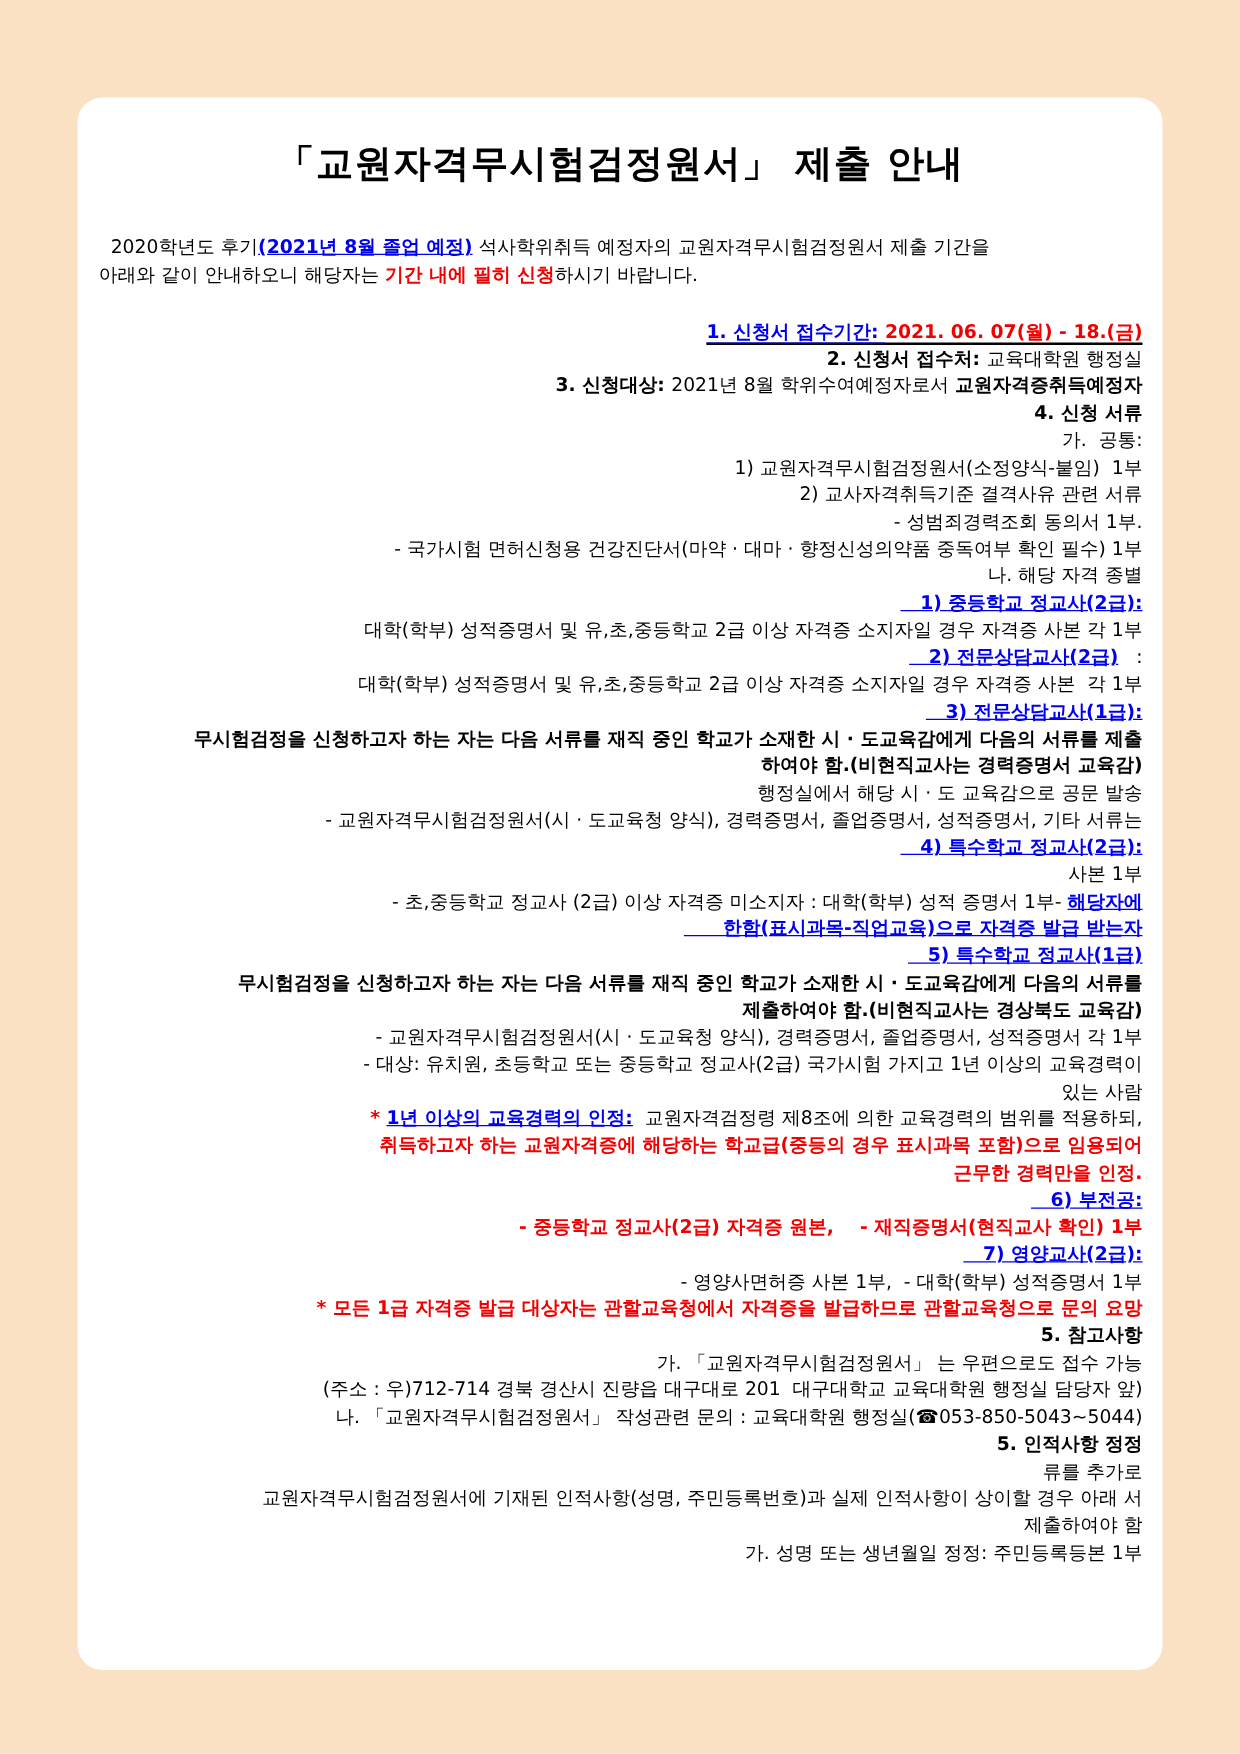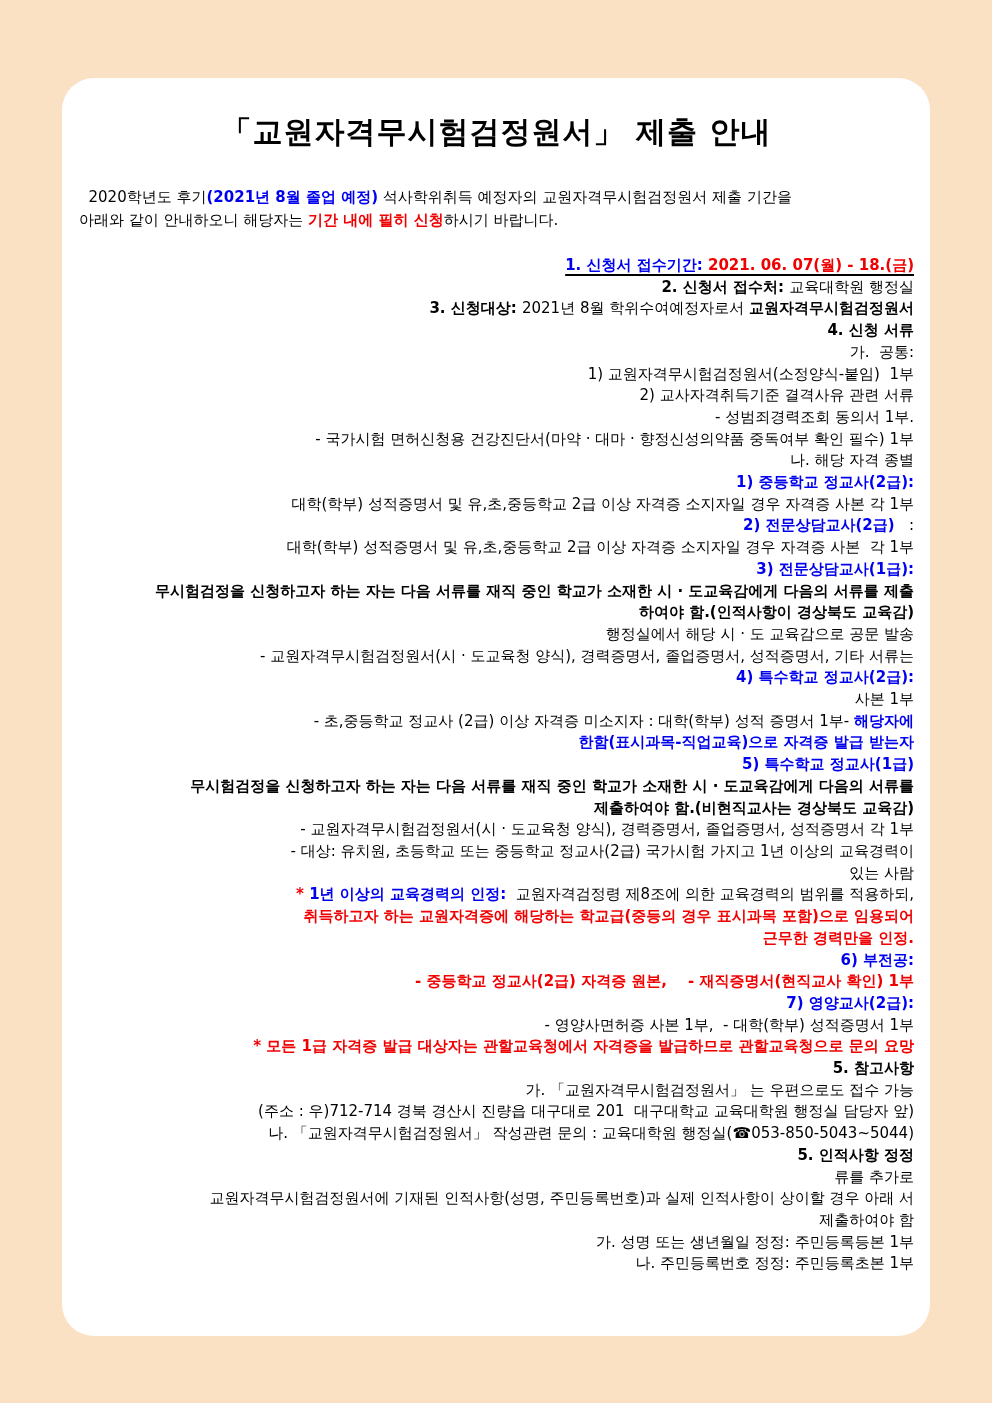--- a/index.html
+++ b/index.html
@@ -18,21 +18,21 @@
     font-family: "DejaVu Sans", sans-serif;
     position: relative;
   }
   .panel {
     position: absolute;
     left: 62px;
     top: 78px;
     width: 868px;
     height: 1258px;
     background: var(--panel);
-    border-radius: 32px;
+    border-radius: 20px;
     padding: 28px 16px 0 17px;
     overflow: hidden;
   }
   .title {
     margin: 6px 0 0 0;
     text-align: center;
     font-size: 30px;
     font-weight: bold;
     color: var(--black);
     letter-spacing: 1px;
@@ -41,21 +41,21 @@
   .intro { margin-top: 34px; }
   .intro .line { line-height: 23px; }
   .body-text { margin-top: 23px; text-align: right; }
   .line {
     white-space: pre;
     font-size: 15px;
     line-height: 21.7px;
     color: var(--black);
     font-weight: normal;
   }
-  .line span.blue { color: var(--blue); }
+  .line span.blue { color: var(--blue); text-decoration: underline; }
   .line span.red  { color: var(--red); }
   .line span.b    { font-weight: bold; }
   .uline {
     text-decoration: underline;
     text-decoration-thickness: 2px;
     text-underline-offset: 4px;
     text-decoration-color: var(--black);
   }
 </style>
 </head>
@@ -63,35 +63,35 @@
 
 <div class="panel">
   <h1 class="title">「교원자격무시험검정원서」 제출 안내</h1>
   <div class="intro">
       <div class="line"><span class="">  2020학년도 후기</span><span class="blue b">(2021년 8월 졸업 예정)</span><span class=""> 석사학위취득 예정자의 교원자격무시험검정원서 제출 기간을</span></div>
       <div class="line"><span class="">아래와 같이 안내하오니 해당자는 </span><span class="red b">기간 내에 필히 신청</span><span class="">하시기 바랍니다.</span></div>
     </div>
   <div class="body-text">
       <div class="line uline"><span class="blue b">1. 신청서 접수기간: </span><span class="red b">2021. 06. 07(월) - 18.(금)</span></div>
       <div class="line"><span class=" b">2. 신청서 접수처: </span><span class="">교육대학원 행정실</span></div>
-      <div class="line"><span class=" b">3. 신청대상: </span><span class="">2021년 8월 학위수여예정자로서 </span><span class=" b">교원자격무시험검정원서</span></div>
+      <div class="line"><span class=" b">3. 신청대상: </span><span class="">2021년 8월 학위수여예정자로서 </span><span class=" b">교원자격증취득예정자</span></div>
       <div class="line"><span class=" b">4. 신청 서류</span></div>
       <div class="line"><span class="">  가.  공통:</span></div>
       <div class="line"><span class="">   1) 교원자격무시험검정원서(소정양식-붙임)  1부</span></div>
       <div class="line"><span class="">   2) 교사자격취득기준 결격사유 관련 서류</span></div>
       <div class="line"><span class="">     - 성범죄경력조회 동의서 1부.</span></div>
       <div class="line"><span class="">     - 국가시험 면허신청용 건강진단서(마약 · 대마 · 향정신성의약품 중독여부 확인 필수) 1부</span></div>
       <div class="line"><span class="">  나. 해당 자격 종별</span></div>
       <div class="line"><span class="blue b">   1) 중등학교 정교사(2급):</span></div>
       <div class="line"><span class="">     대학(학부) 성적증명서 및 유,초,중등학교 2급 이상 자격증 소지자일 경우 자격증 사본 각 1부</span></div>
       <div class="line"><span class="blue b">   2) 전문상담교사(2급)</span><span class="">   :</span></div>
       <div class="line"><span class="">     대학(학부) 성적증명서 및 유,초,중등학교 2급 이상 자격증 소지자일 경우 자격증 사본  각 1부</span></div>
       <div class="line"><span class="blue b">   3) 전문상담교사(1급):</span></div>
       <div class="line"><span class=" b">    무시험검정을 신청하고자 하는 자는 다음 서류를 재직 중인 학교가 소재한 시 · 도교육감에게 다음의 서류를 제출</span></div>
-      <div class="line"><span class=" b">   하여야 함.(인적사항이 경상북도 교육감)</span></div>
+      <div class="line"><span class=" b">   하여야 함.(비현직교사는 경력증명서 교육감)</span></div>
       <div class="line"><span class="">      행정실에서 해당 시 · 도 교육감으로 공문 발송</span></div>
       <div class="line"><span class="">   - 교원자격무시험검정원서(시 · 도교육청 양식), 경력증명서, 졸업증명서, 성적증명서, 기타 서류는</span></div>
       <div class="line"><span class="blue b">   4) 특수학교 정교사(2급):</span></div>
       <div class="line"><span class="">      사본 1부</span></div>
       <div class="line"><span class="">    - 초,중등학교 정교사 (2급) 이상 자격증 미소지자 : 대학(학부) 성적 증명서 1부- </span><span class="blue b">해당자에</span></div>
       <div class="line"><span class="blue b">      한함(표시과목-직업교육)으로 자격증 발급 받는자</span></div>
       <div class="line"><span class="blue b">   5) 특수학교 정교사(1급)</span></div>
       <div class="line"><span class=" b">     무시험검정을 신청하고자 하는 자는 다음 서류를 재직 중인 학교가 소재한 시 · 도교육감에게 다음의 서류를</span></div>
       <div class="line"><span class=" b">     제출하여야 함.(비현직교사는 경상북도 교육감)</span></div>
       <div class="line"><span class="">    - 교원자격무시험검정원서(시 · 도교육청 양식), 경력증명서, 졸업증명서, 성적증명서 각 1부</span></div>
@@ -107,15 +107,14 @@
       <div class="line"><span class="red b">* </span><span class="red b">모든 1급 자격증 발급 대상자는 관할교육청에서 자격증을 발급하므로 관할교육청으로 문의 요망</span></div>
       <div class="line"><span class=" b">5. 참고사항</span></div>
       <div class="line"><span class="">  가. 「교원자격무시험검정원서」 는 우편으로도 접수 가능</span></div>
       <div class="line"><span class="">   (주소 : 우)712-714 경북 경산시 진량읍 대구대로 201  대구대학교 교육대학원 행정실 담당자 앞)</span></div>
       <div class="line"><span class="">  나. 「교원자격무시험검정원서」 작성관련 문의 : 교육대학원 행정실(☎053-850-5043~5044)</span></div>
       <div class="line"><span class=" b">5. 인적사항 정정</span></div>
       <div class="line"><span class="">류를 추가로</span></div>
       <div class="line"><span class="">   교원자격무시험검정원서에 기재된 인적사항(성명, 주민등록번호)과 실제 인적사항이 상이할 경우 아래 서</span></div>
       <div class="line"><span class="">  제출하여야 함</span></div>
       <div class="line"><span class="">  가. 성명 또는 생년월일 정정: 주민등록등본 1부</span></div>
-      <div class="line"><span class="">  나. 주민등록번호 정정: 주민등록초본 1부</span></div>
     </div>
 </div>
 
 </body></html>

